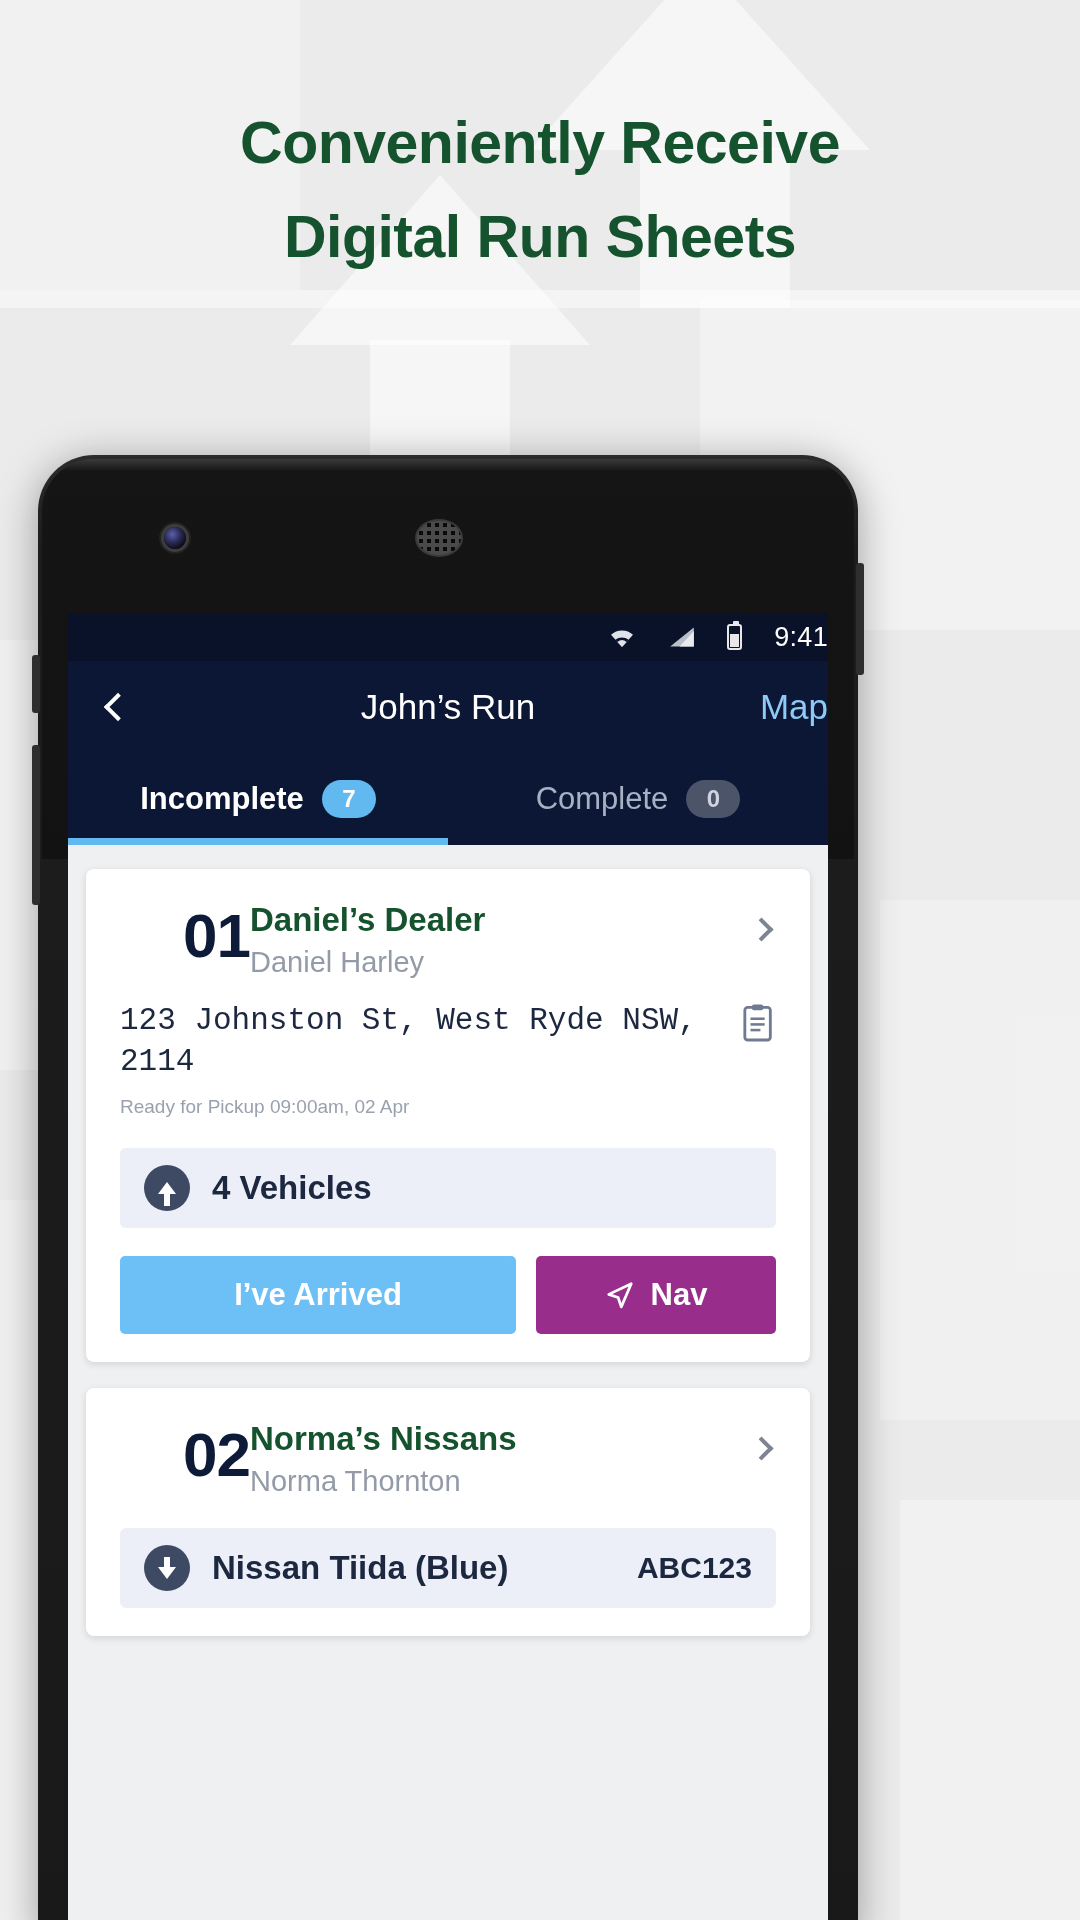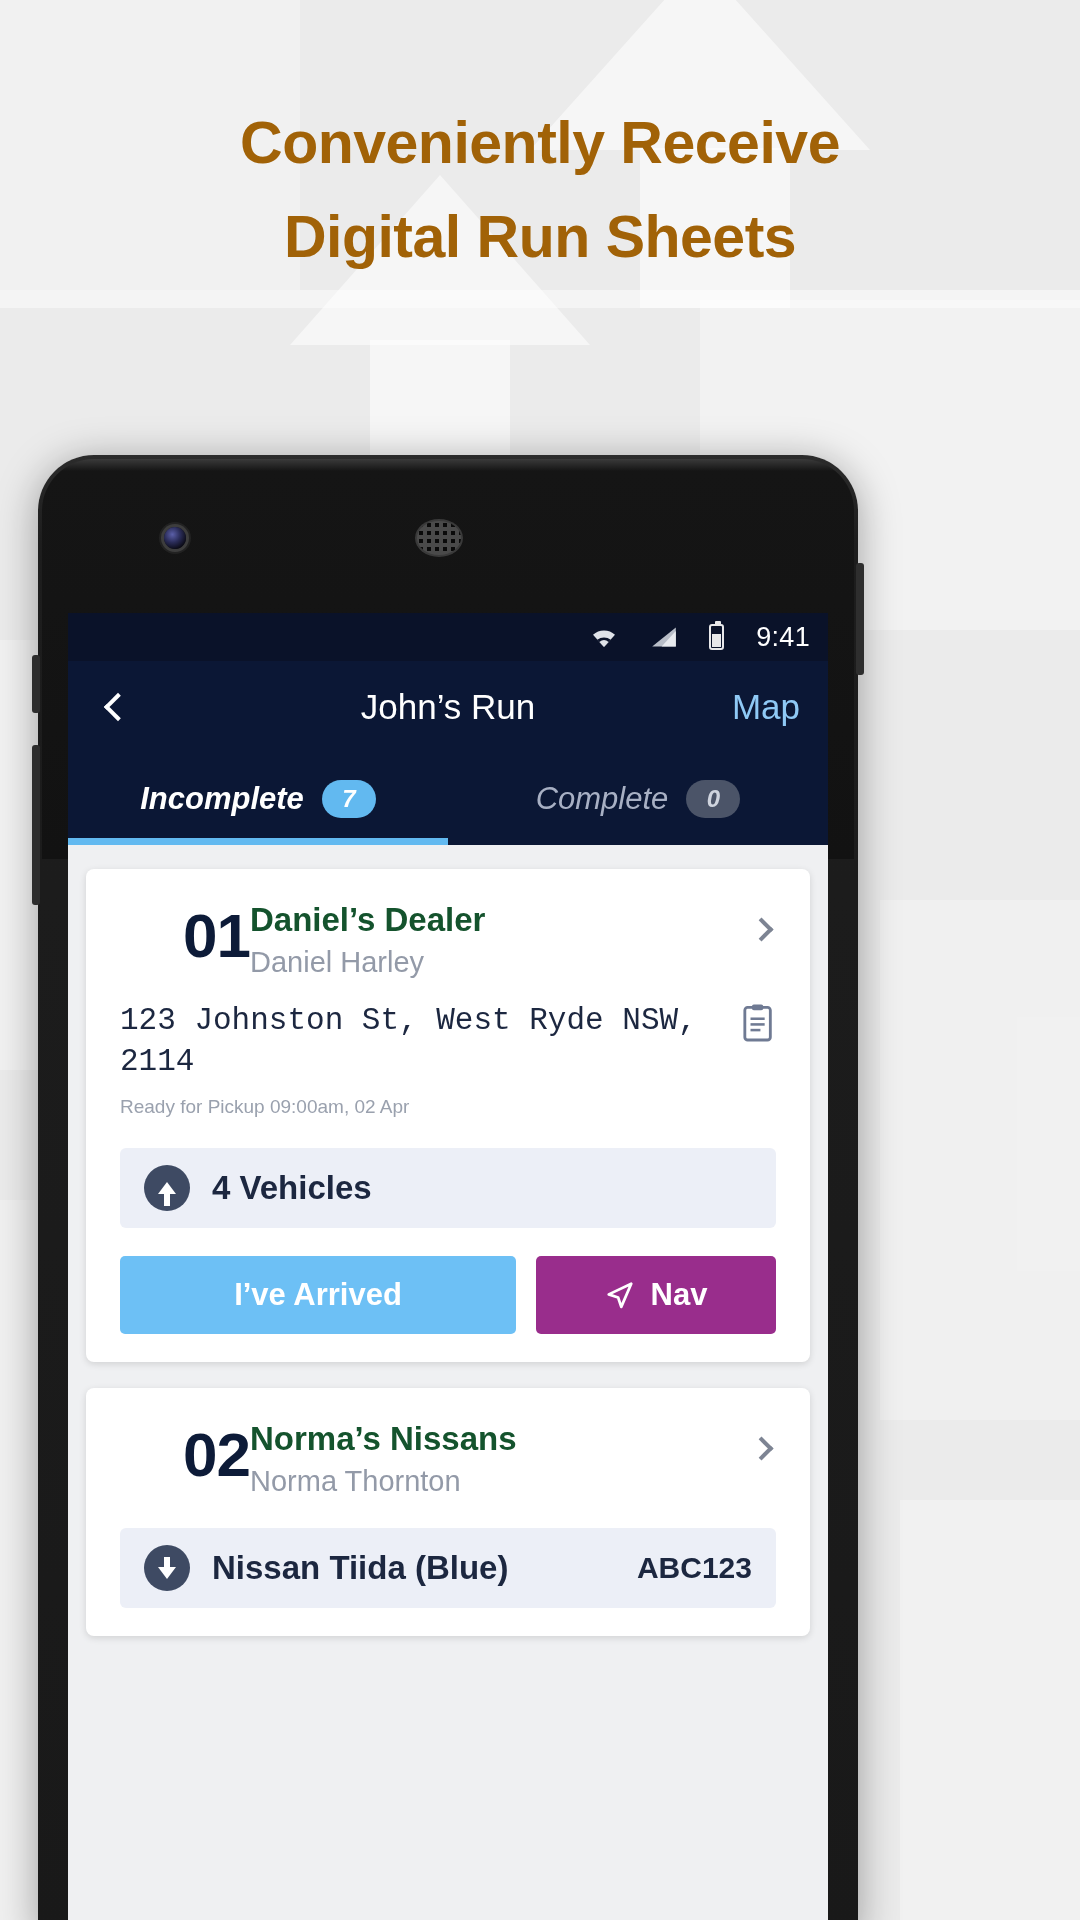--- a/index.html
+++ b/index.html
@@ -23,21 +23,21 @@
     position: absolute;
     background: rgba(255,255,255,0.55);
   }
   .bg-block { position: absolute; background: rgba(255,255,255,0.42); }
   .bg-block2 { position: absolute; background: rgba(250,250,250,0.75); }
 
   
   .headline {
     position: absolute; top: 96px; left: 0; width: 1080px;
     text-align: center;
-    color: #a16207;
+    color: #14532d;
     font-size: 59px;
     font-weight: bold;
     line-height: 1.6;
     letter-spacing: -0.5px;
     z-index: 5;
   }
   .headline .l2 { display: block; }
 
   
   .phone {
@@ -80,21 +80,21 @@
   .screen {
     position: absolute; left: 30px; top: 158px;
     width: 760px; height: 1322px;
     background: #fff;
     overflow: hidden;
   }
 
   .statusbar {
     height: 48px; background: #0a1229;
     display: flex; align-items: center; justify-content: flex-end;
-    padding-right: 18px; gap: 32px;
+    padding-right: 0; gap: 32px;
   }
   .sb-time { color: #fff; font-size: 27px; letter-spacing: 0.3px; }
   .wifi-ico { width: 30px; height: 22px; position: relative; }
   .sig-ico { width: 26px; height: 22px; }
   .bat-ico { width: 15px; height: 26px; border: 2.5px solid #e8e8ea; border-radius: 3px; position: relative; }
   .bat-ico::before {
     content:""; position:absolute; left:3.5px; top:-5px; width:6px; height:3.5px; background:#e8e8ea; border-radius:1px;
   }
   .bat-ico::after {
     content:""; position:absolute; left:1px; top:1px; right:1px; height:58%; background:#e8e8ea; bottom:1px; top:auto;
@@ -108,26 +108,26 @@
   .chev-left {
     width: 20px; height: 20px;
     border-left: 4px solid #fff; border-bottom: 4px solid #fff;
     transform: rotate(45deg);
   }
   .nav-title {
     position:absolute; left:0; width:100%; text-align:center;
     color:#fff; font-size: 35px; font-weight: 500; pointer-events:none;
   }
   .nav-map {
-    margin-left:auto; margin-right: 28px;
+    margin-left:auto; 
     color:#8fc9f5; font-size: 35px; z-index:2;
   }
 
   .tabs {
-    height: 92px; background:#0b1735; display:flex; position:relative;font-style:italic;
+    height: 92px; background:#0b1735; display:flex; position:relative;
   }
   .tab {
     flex:1; display:flex; align-items:center; justify-content:center; gap:18px;
   }
   .tab-label { font-size: 31px; }
   .tab.active .tab-label { color:#fff; font-weight:bold; }
   .tab.inactive .tab-label { color:#a8b0c4; }
   .badge {
     min-width: 54px; height: 38px; border-radius: 19px;
     display:flex; align-items:center; justify-content:center;

